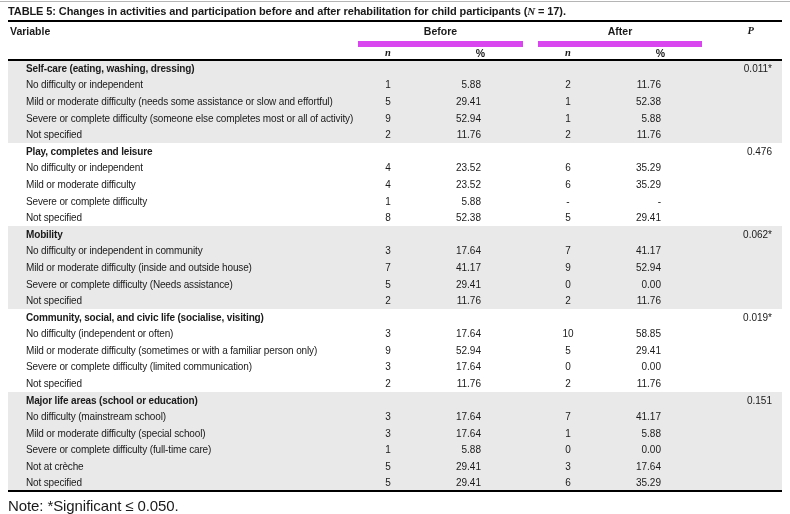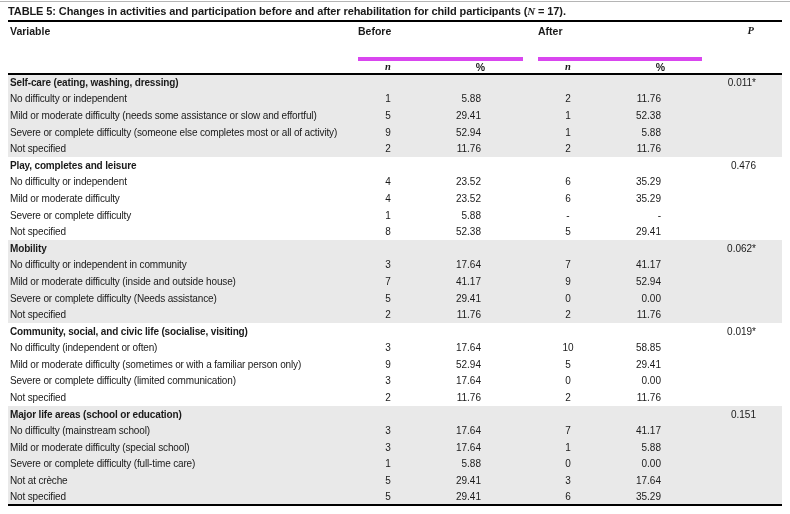--- a/index.html
+++ b/index.html
@@ -34,35 +34,36 @@
     border-top: 2px solid #000;
     border-bottom: 2px solid #000;
   }
   thead { border-bottom: 2px solid #000; }
   td { padding: 0; font-size: 10px; vertical-align: middle; }
 
   tr.h1 td { height: 20px; vertical-align: top; padding-top: 3px; font-weight: bold; font-size: 10.5px; margin-left: 40px; }
   tr.h2 td { height: 13px; vertical-align: top; font-weight: bold; font-size: 10.5px; }
   .var-head { padding-left: 2px; }
   .grule {
-    border-bottom: 4px solid #d946ef;
-    padding-bottom: 20px;
+    text-align: center;
+    border-bottom: 6px solid #d946ef;
+    padding-bottom: 4px;
   }
   .before-rule { width: 165px; }
   .after-rule { width: 164px; }
   .p-head { text-align: right; padding-right: 28px; }
   .nh { text-align: center; }
   .ph { text-align: right; padding-right: 8px; }
 
   tbody td { height: 16.6px; }
-  .lbl { text-align: left; white-space: nowrap; letter-spacing: -0.15px; padding-left: 2px; }
+  .lbl { text-align: left; white-space: nowrap; letter-spacing: -0.15px; padding-left: 18px; }
   .sec-lbl { font-weight: bold; }
   .c { text-align: center; }
   .r { text-align: right; padding-right: 12px; }
-  .p-val { text-align: right; padding-right: 26px; margin-top: 21px; }
+  .p-val { text-align: right; padding-right: 10px; margin-top: 21px; }
   tr.shaded { background: #e9e9e9; }
 
   .note {
     font-size: 15px;
     padding: 5px 8px 2px 8px;
     letter-spacing: -0.1px;
   }
 </style>
 </head>
 <body>

